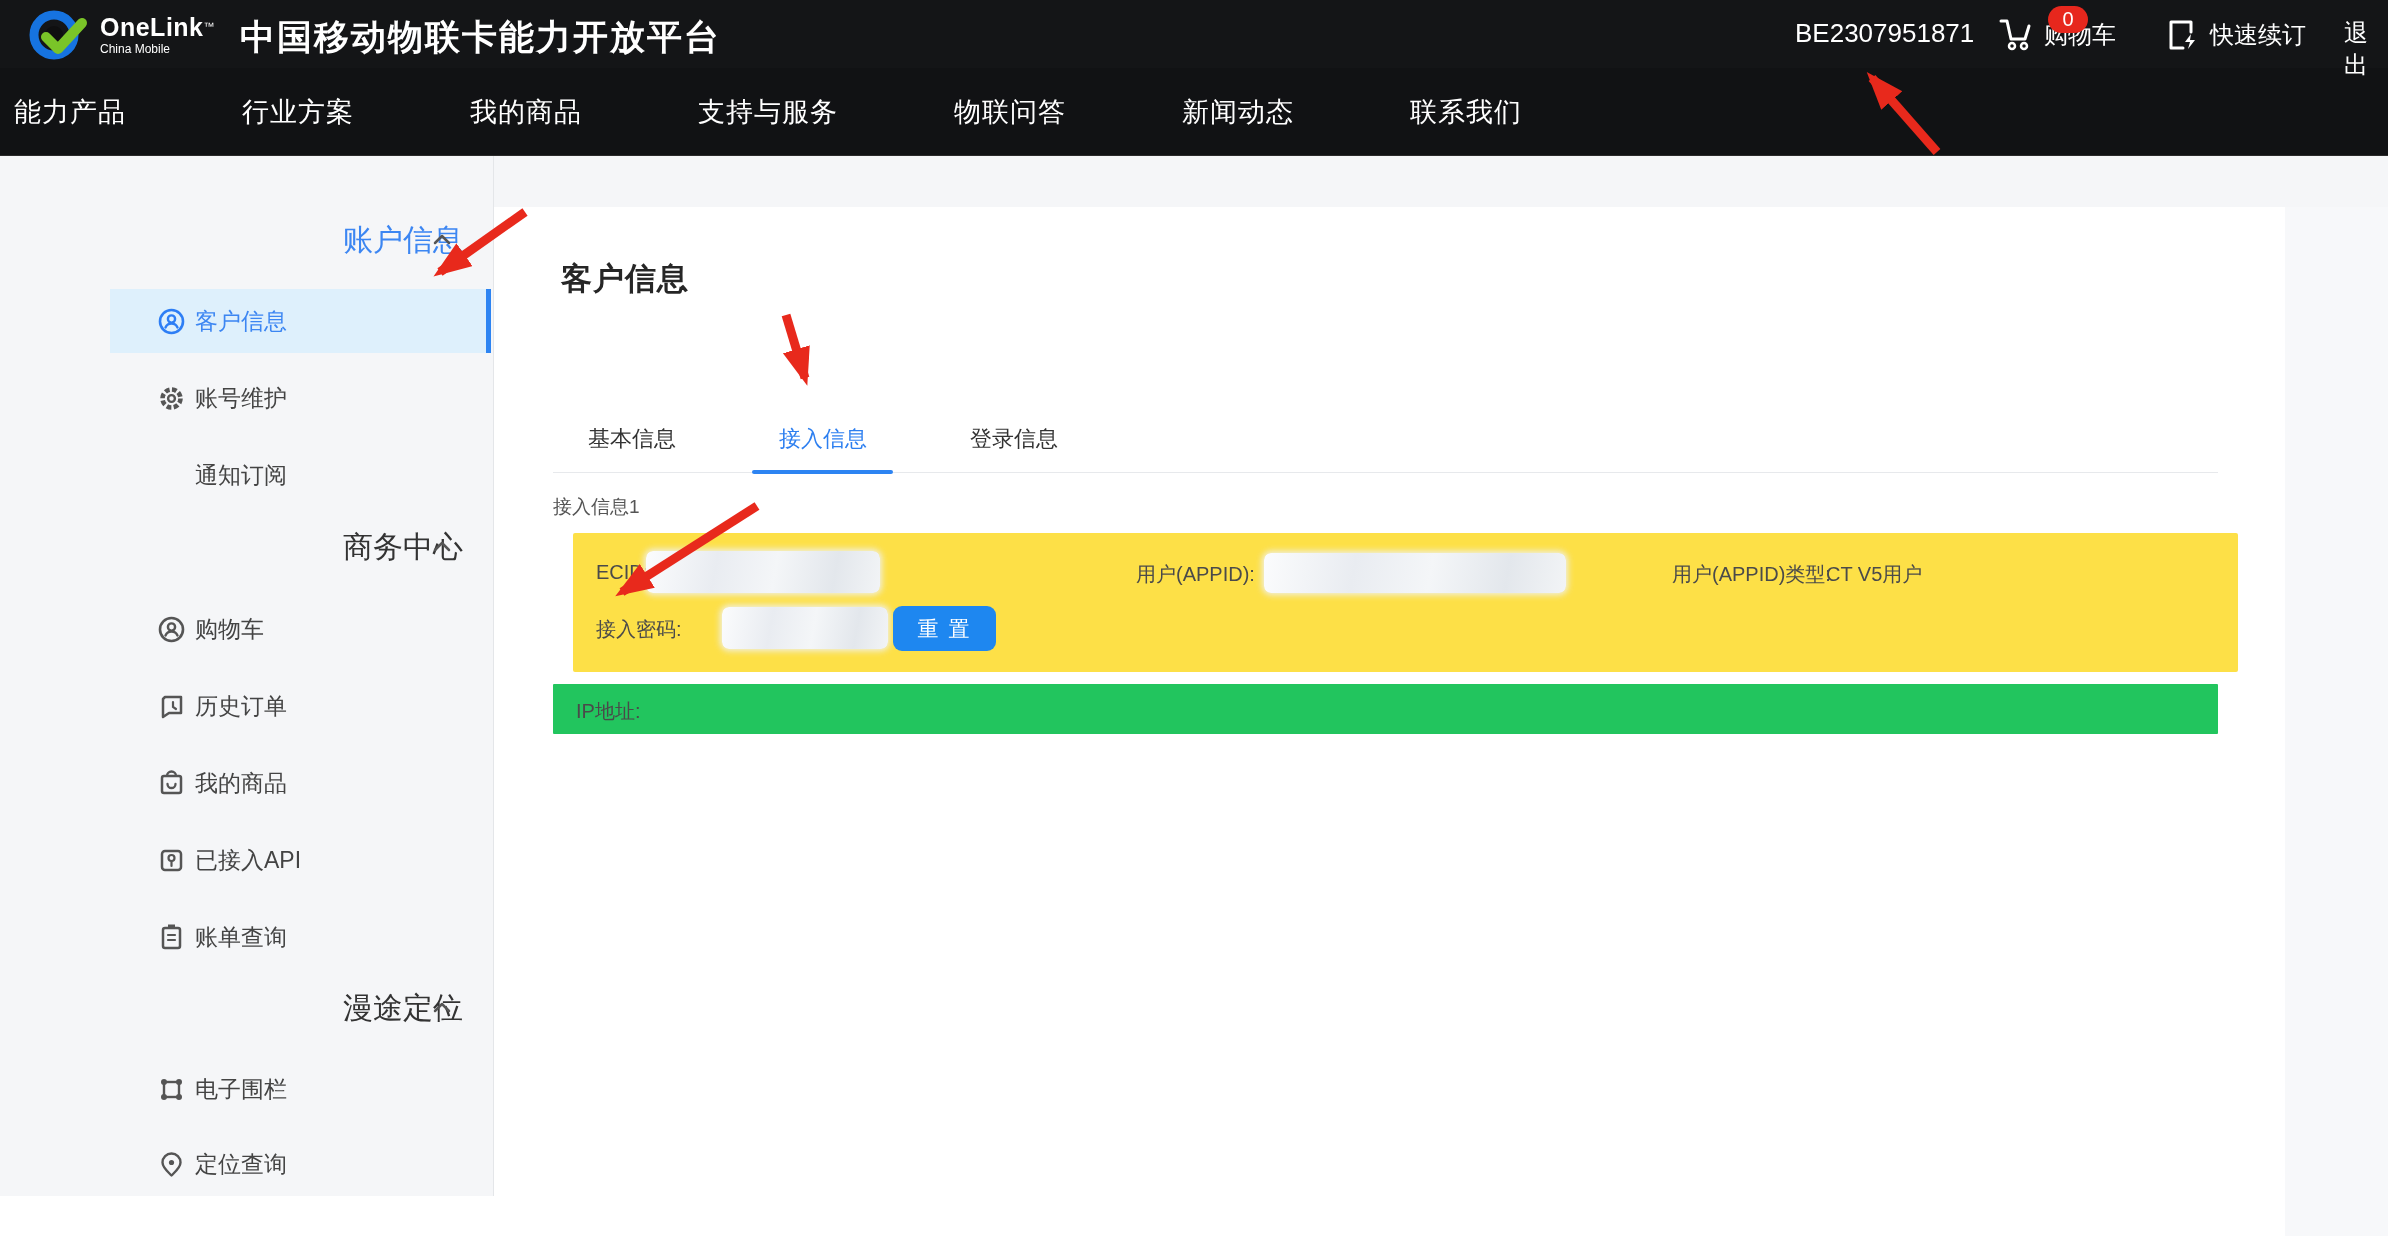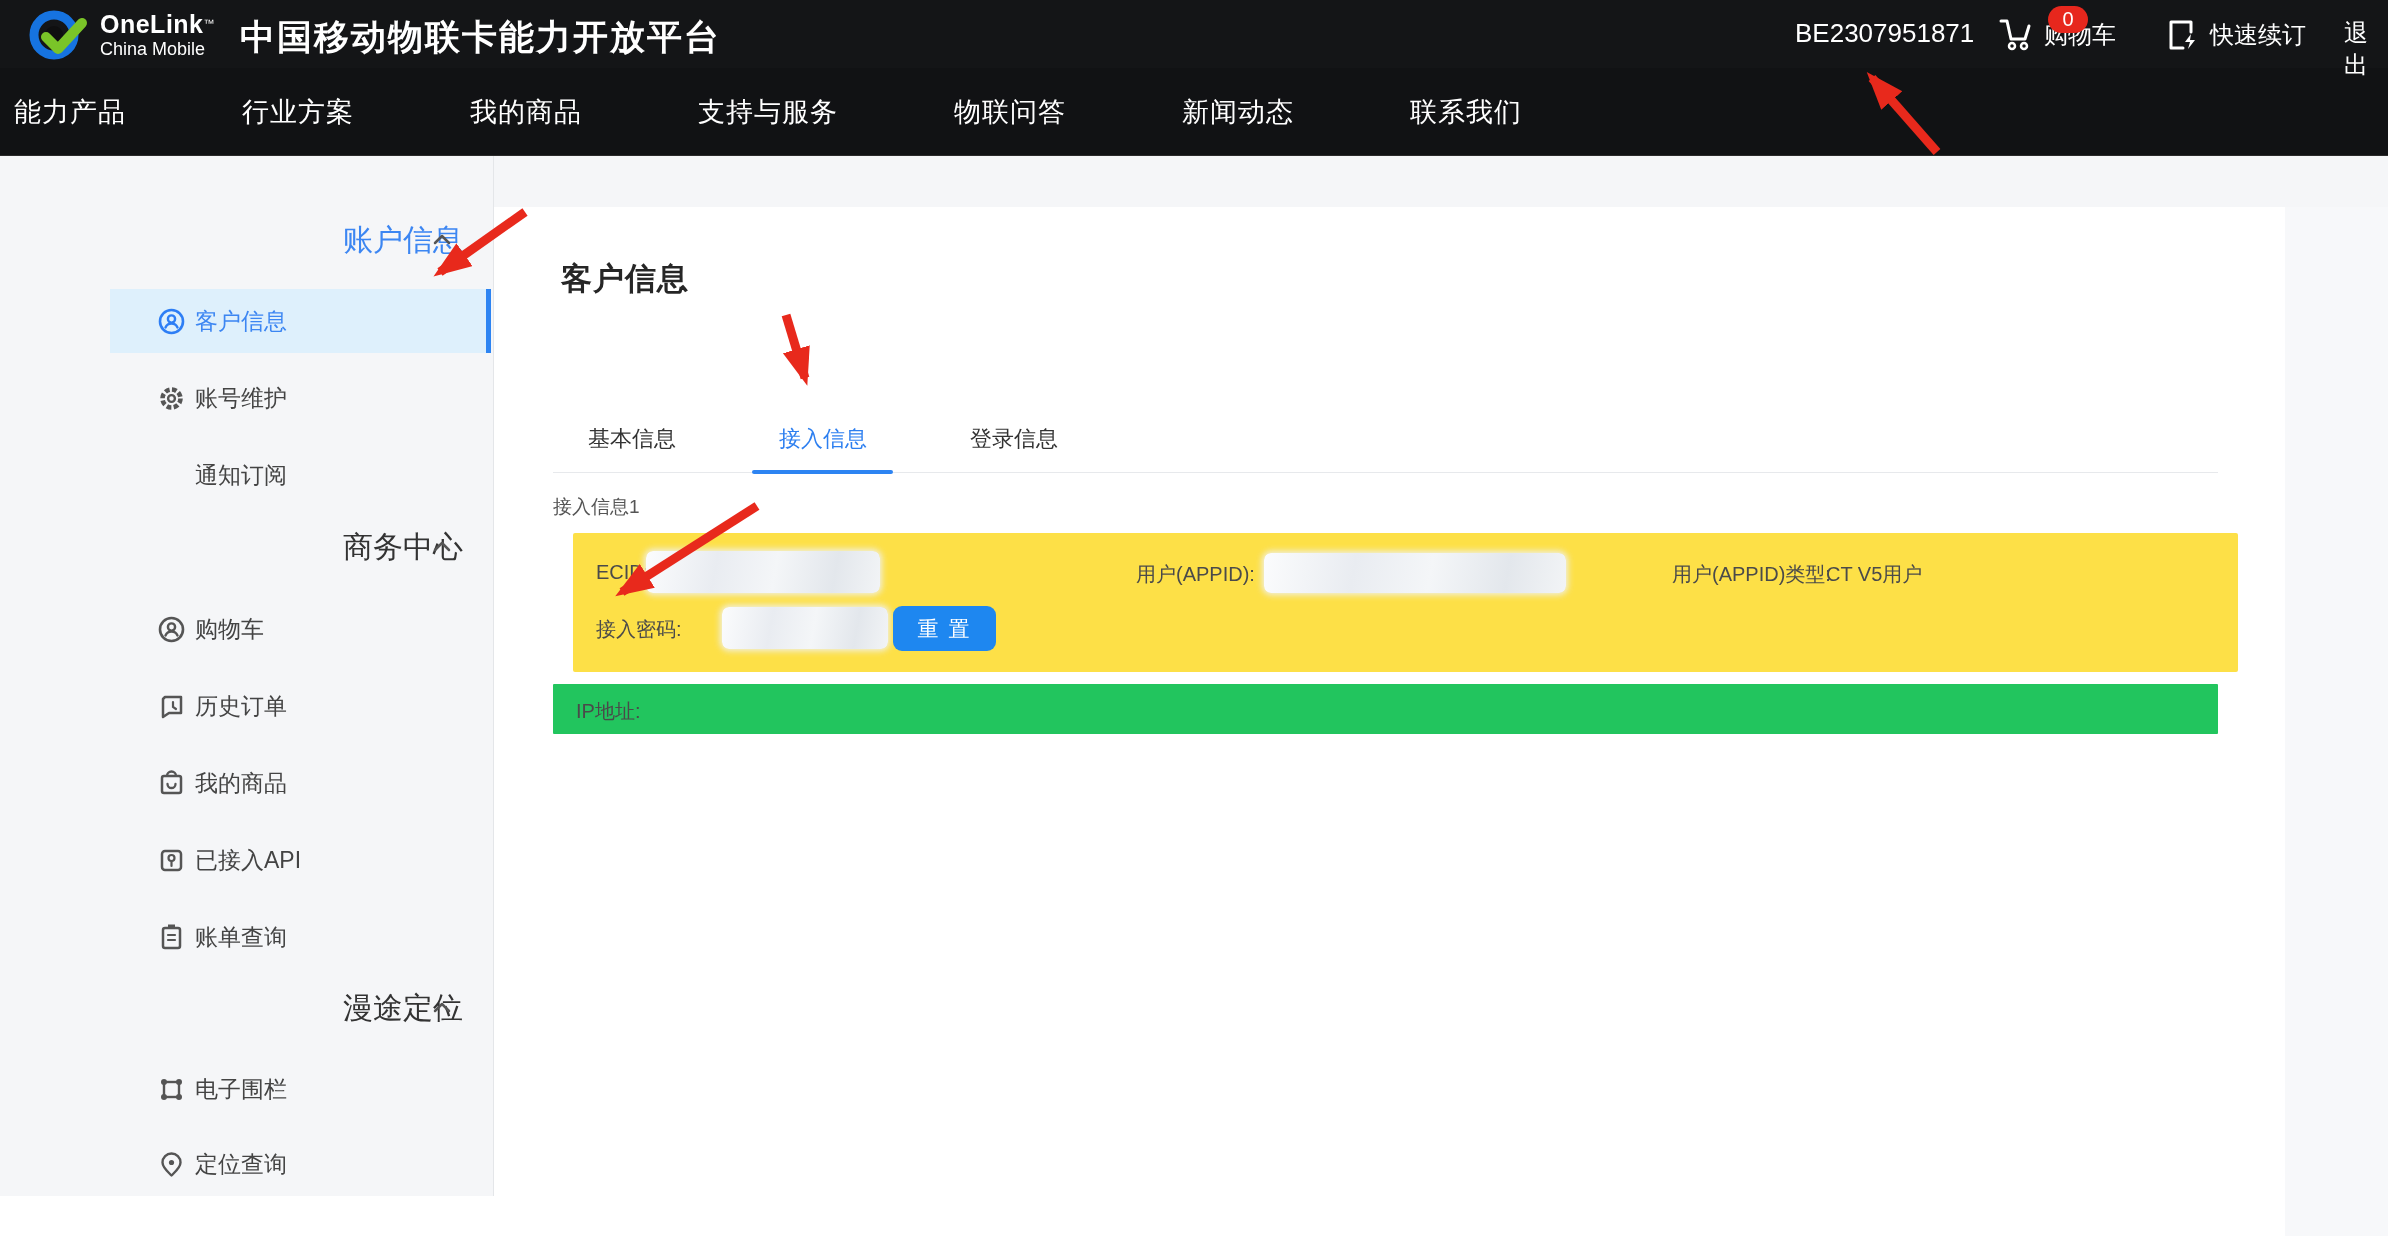--- a/index.html
+++ b/index.html
@@ -13,21 +13,21 @@
 
   
   .topbar { left:0; top:0; width:2388px; height:68px; background:#141517; }
   .navbar { left:0; top:68px; width:2388px; height:88px; background:#111214; border-bottom:1px solid #2a2a2a; }
 
   .logo-wrap { left:26px; top:6px; height:58px; display:flex; align-items:center; }
   .logo-badge { width:66px; height:56px; }
   .logo-text { margin-left:8px; color:#fff; line-height:1; }
   .logo-brand { font-size:25px; font-weight:bold; letter-spacing:0.5px; }
   .logo-tm { font-size:11px; vertical-align:super; }
-  .logo-sub { font-size:18px; margin-top:3px; }
+  .logo-sub { font-size:12px; margin-top:3px; }
   .site-title { left:240px; top:14px; color:#fff; font-size:35px; font-weight:bold; letter-spacing:2px; }
 
   .account-id { left:1795px; top:18px; color:#fff; font-size:26px; }
   .hdr-item { color:#fff; font-size:24px; display:flex; align-items:center; gap:10px; }
   .cart-badge {
     left:2048px; top:6px; min-width:40px; height:27px; background:#e7271d; color:#fff;
     border-radius:14px; font-size:20px; text-align:center; line-height:27px; padding:0 12px; z-index:3;
   }
 
   .nav-items { left:14px; top:68px; height:88px; display:flex; align-items:center; gap:116px; padding-left:0; }

